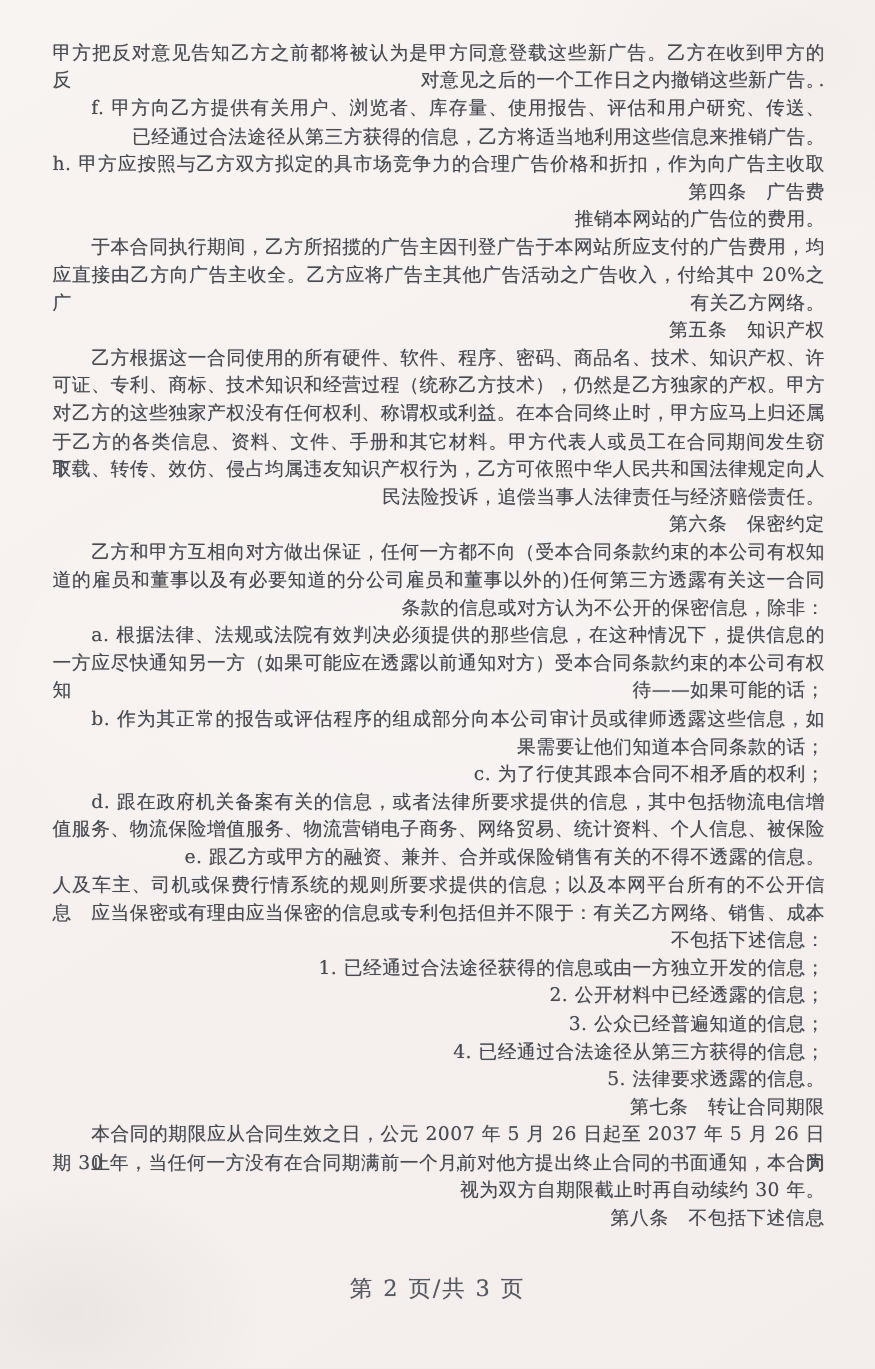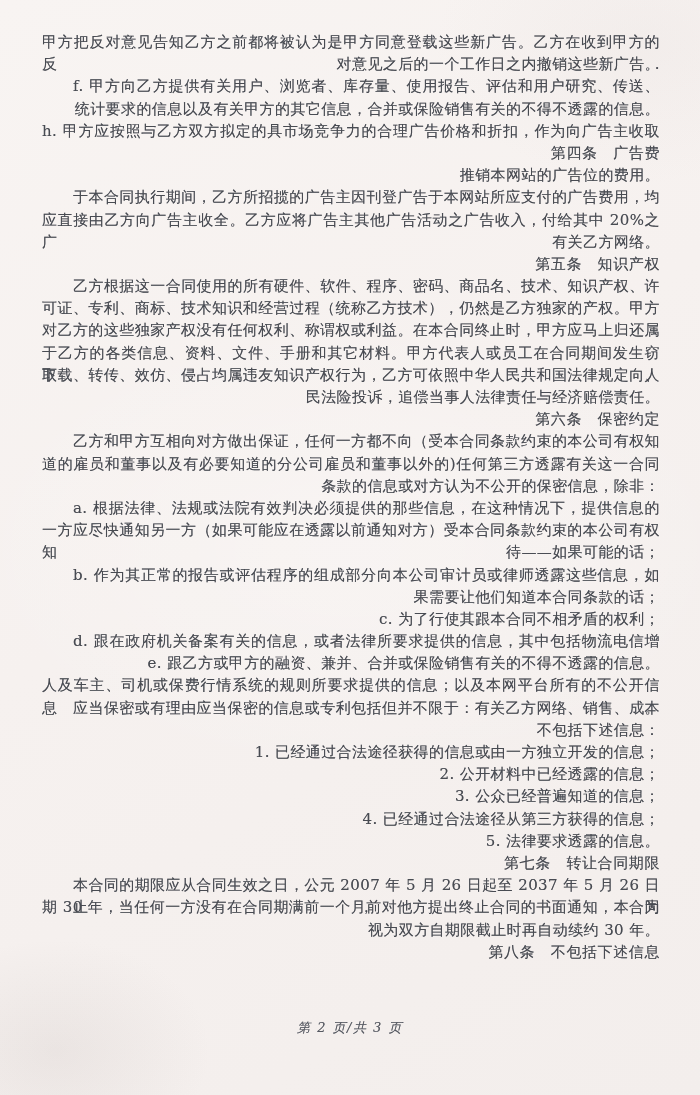--- a/index.html
+++ b/index.html
@@ -49,36 +49,35 @@
     text-align: justify;
     text-align-last: justify;
   }
   .line.h { letter-spacing: 0.6px; }
   .footer {
     position: absolute;
     left: 0;
     right: 0;
     top: 1019px;
     text-align: center;
-    font-size: 13px;
+    font-size: 18px;
     letter-spacing: 1.5px;
     color: #565962;
     text-shadow: 0 0 0.6px rgba(86,89,98,0.5);
-    font-style: italic;
   }
 </style>
 </head>
 <body>
 
 <div class="page">
   <div class="doc">
       <div class="line j">甲方把反对意见告知乙方之前都将被认为是甲方同意登载这些新广告。乙方在收到甲方的反.</div>
       <div class="line">对意见之后的一个工作日之内撤销这些新广告。</div>
       <div class="line in j">f. 甲方向乙方提供有关用户、浏览者、库存量、使用报告、评估和用户研究、传送、</div>
-      <div class="line">统计要求的信息以及有关甲方的其它信息，合并或保险销售有关的不得不透露的信息。</div>
+      <div class="line">已经通过合法途径从第三方获得的信息，乙方将适当地利用这些信息来推销广告。</div>
       <div class="line j">h. 甲方应按照与乙方双方拟定的具市场竞争力的合理广告价格和折扣，作为向广告主收取</div>
       <div class="line h">第四条　广告费</div>
       <div class="line">推销本网站的广告位的费用。</div>
       <div class="line in j">于本合同执行期间，乙方所招揽的广告主因刊登广告于本网站所应支付的广告费用，均</div>
       <div class="line j">应直接由乙方向广告主收全。乙方应将广告主其他广告活动之广告收入，付给其中 20%之广</div>
       <div class="line">有关乙方网络。</div>
       <div class="line h">第五条　知识产权</div>
       <div class="line in j">乙方根据这一合同使用的所有硬件、软件、程序、密码、商品名、技术、知识产权、许</div>
       <div class="line j">可证、专利、商标、技术知识和经营过程（统称乙方技术），仍然是乙方独家的产权。甲方</div>
       <div class="line j">对乙方的这些独家产权没有任何权利、称谓权或利益。在本合同终止时，甲方应马上归还属</div>
@@ -89,20 +88,21 @@
       <div class="line in j">乙方和甲方互相向对方做出保证，任何一方都不向（受本合同条款约束的本公司有权知</div>
       <div class="line j">道的雇员和董事以及有必要知道的分公司雇员和董事以外的)任何第三方透露有关这一合同</div>
       <div class="line">条款的信息或对方认为不公开的保密信息，除非：</div>
       <div class="line in j">a. 根据法律、法规或法院有效判决必须提供的那些信息，在这种情况下，提供信息的</div>
       <div class="line j">一方应尽快通知另一方（如果可能应在透露以前通知对方）受本合同条款约束的本公司有权知</div>
       <div class="line">待——如果可能的话；</div>
       <div class="line in j">b. 作为其正常的报告或评估程序的组成部分向本公司审计员或律师透露这些信息，如</div>
       <div class="line">果需要让他们知道本合同条款的话；</div>
       <div class="line in">c. 为了行使其跟本合同不相矛盾的权利；</div>
       <div class="line in j">d. 跟在政府机关备案有关的信息，或者法律所要求提供的信息，其中包括物流电信增</div>
+      <div class="line j">值服务、物流保险增值服务、物流营销电子商务、网络贸易、统计资料、个人信息、被保险</div>
       <div class="line in">e. 跟乙方或甲方的融资、兼并、合并或保险销售有关的不得不透露的信息。</div>
       <div class="line j">人及车主、司机或保费行情系统的规则所要求提供的信息；以及本网平台所有的不公开信息。</div>
       <div class="line in j">应当保密或有理由应当保密的信息或专利包括但并不限于：有关乙方网络、销售、成本</div>
       <div class="line">不包括下述信息：</div>
       <div class="line in">1. 已经通过合法途径获得的信息或由一方独立开发的信息；</div>
       <div class="line in">2. 公开材料中已经透露的信息；</div>
       <div class="line in">3. 公众已经普遍知道的信息；</div>
       <div class="line in">4. 已经通过合法途径从第三方获得的信息；</div>
       <div class="line in">5. 法律要求透露的信息。</div>
       <div class="line h">第七条　转让合同期限</div>

